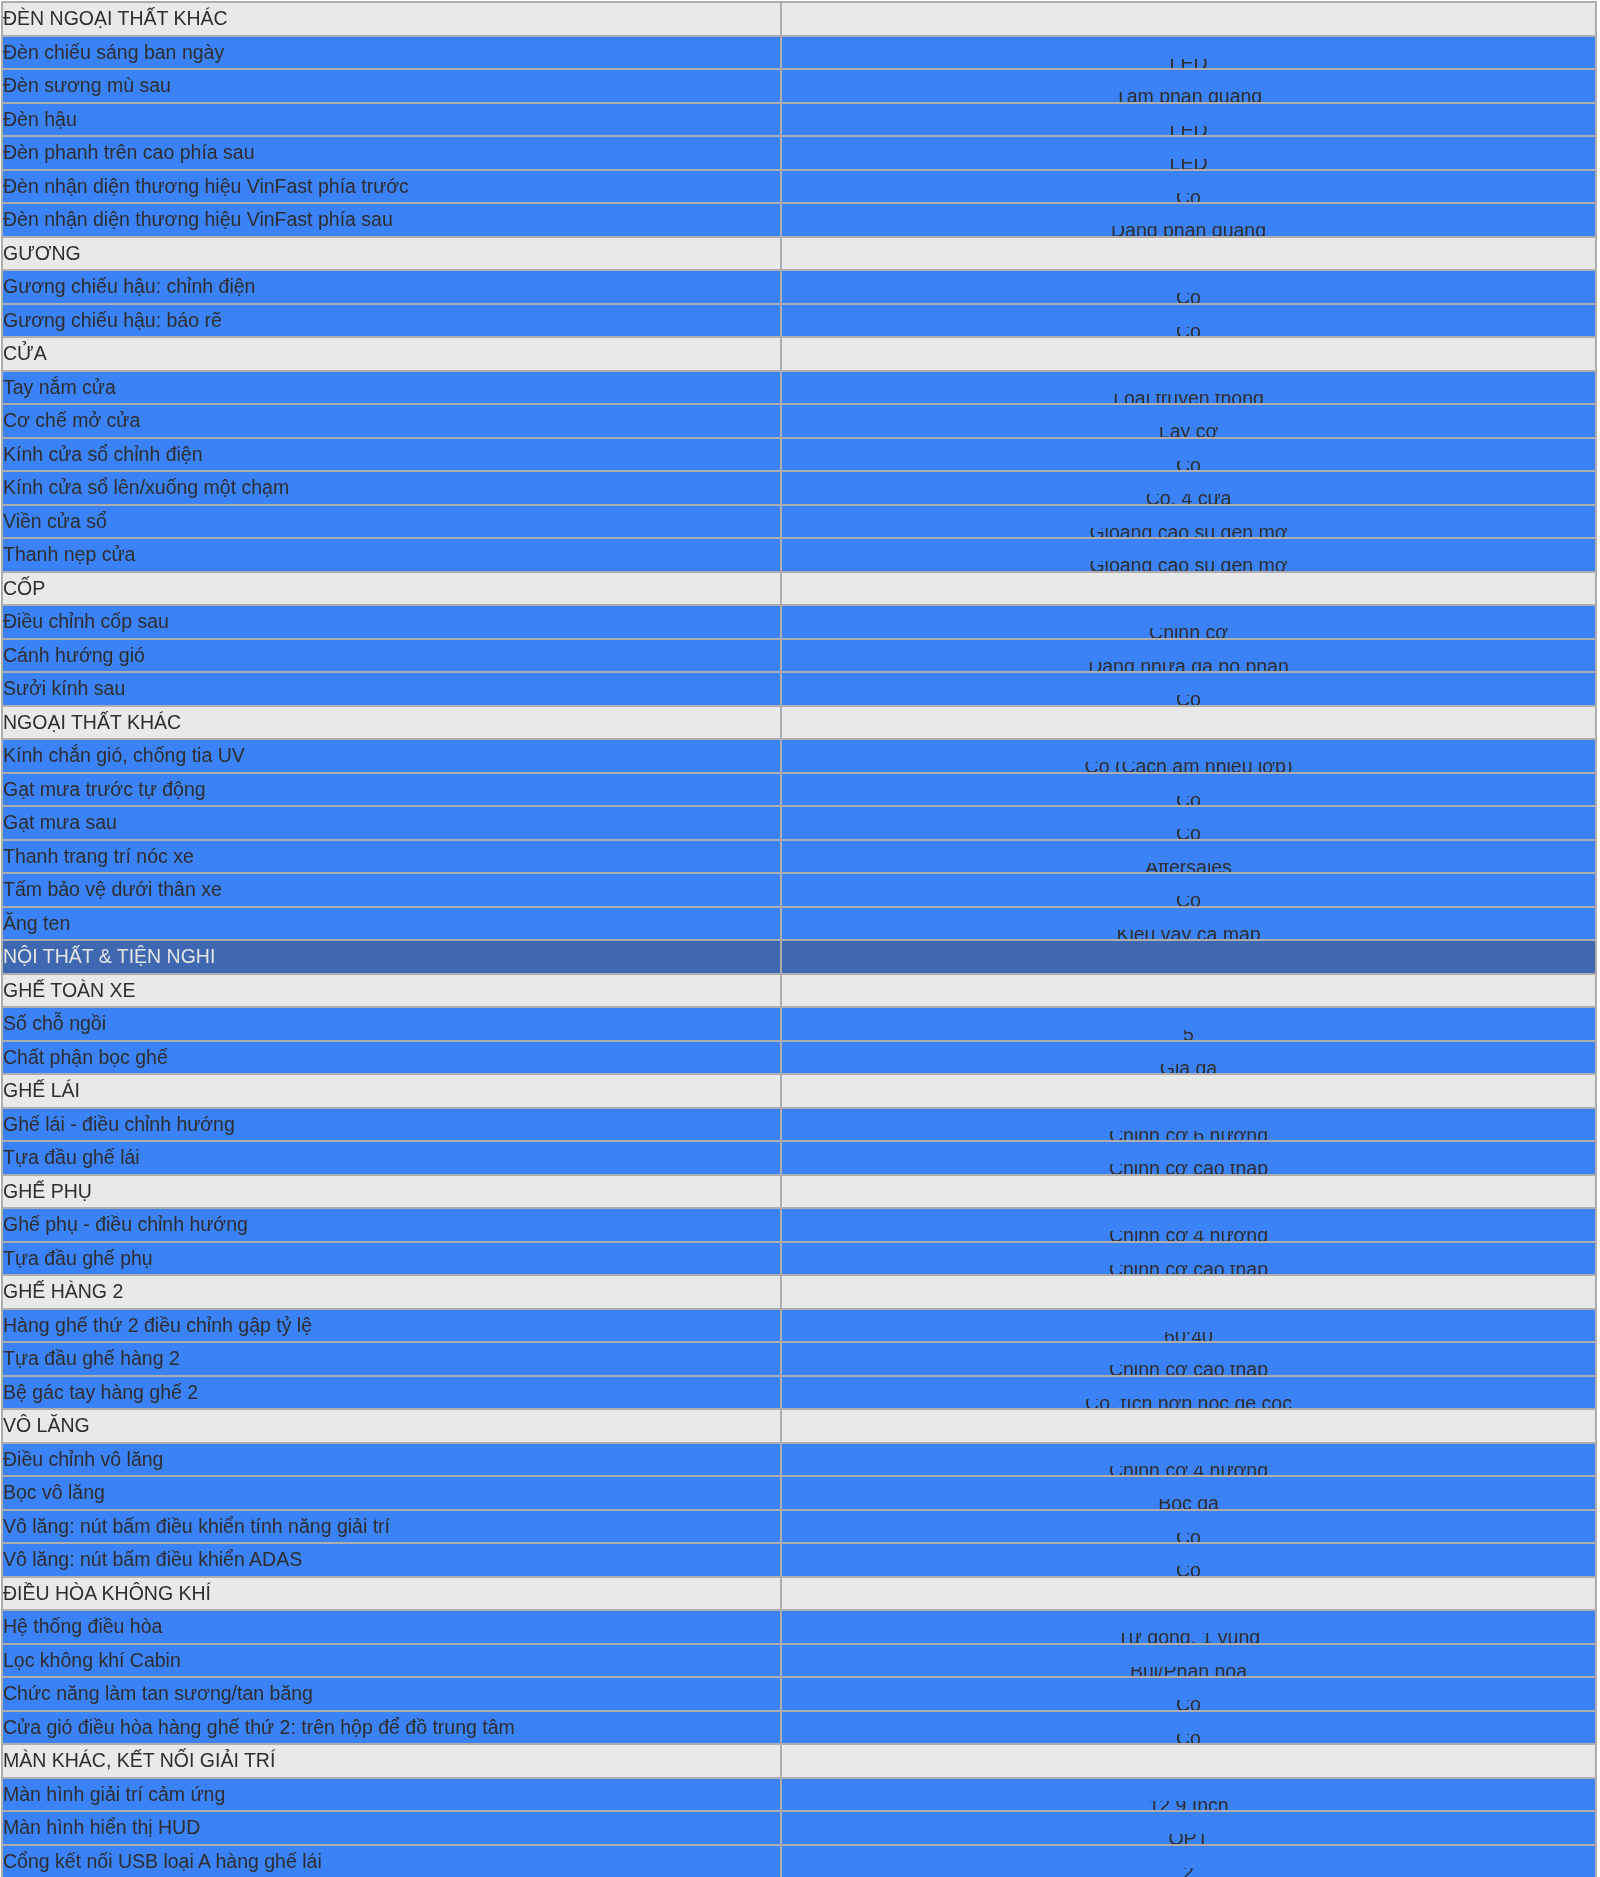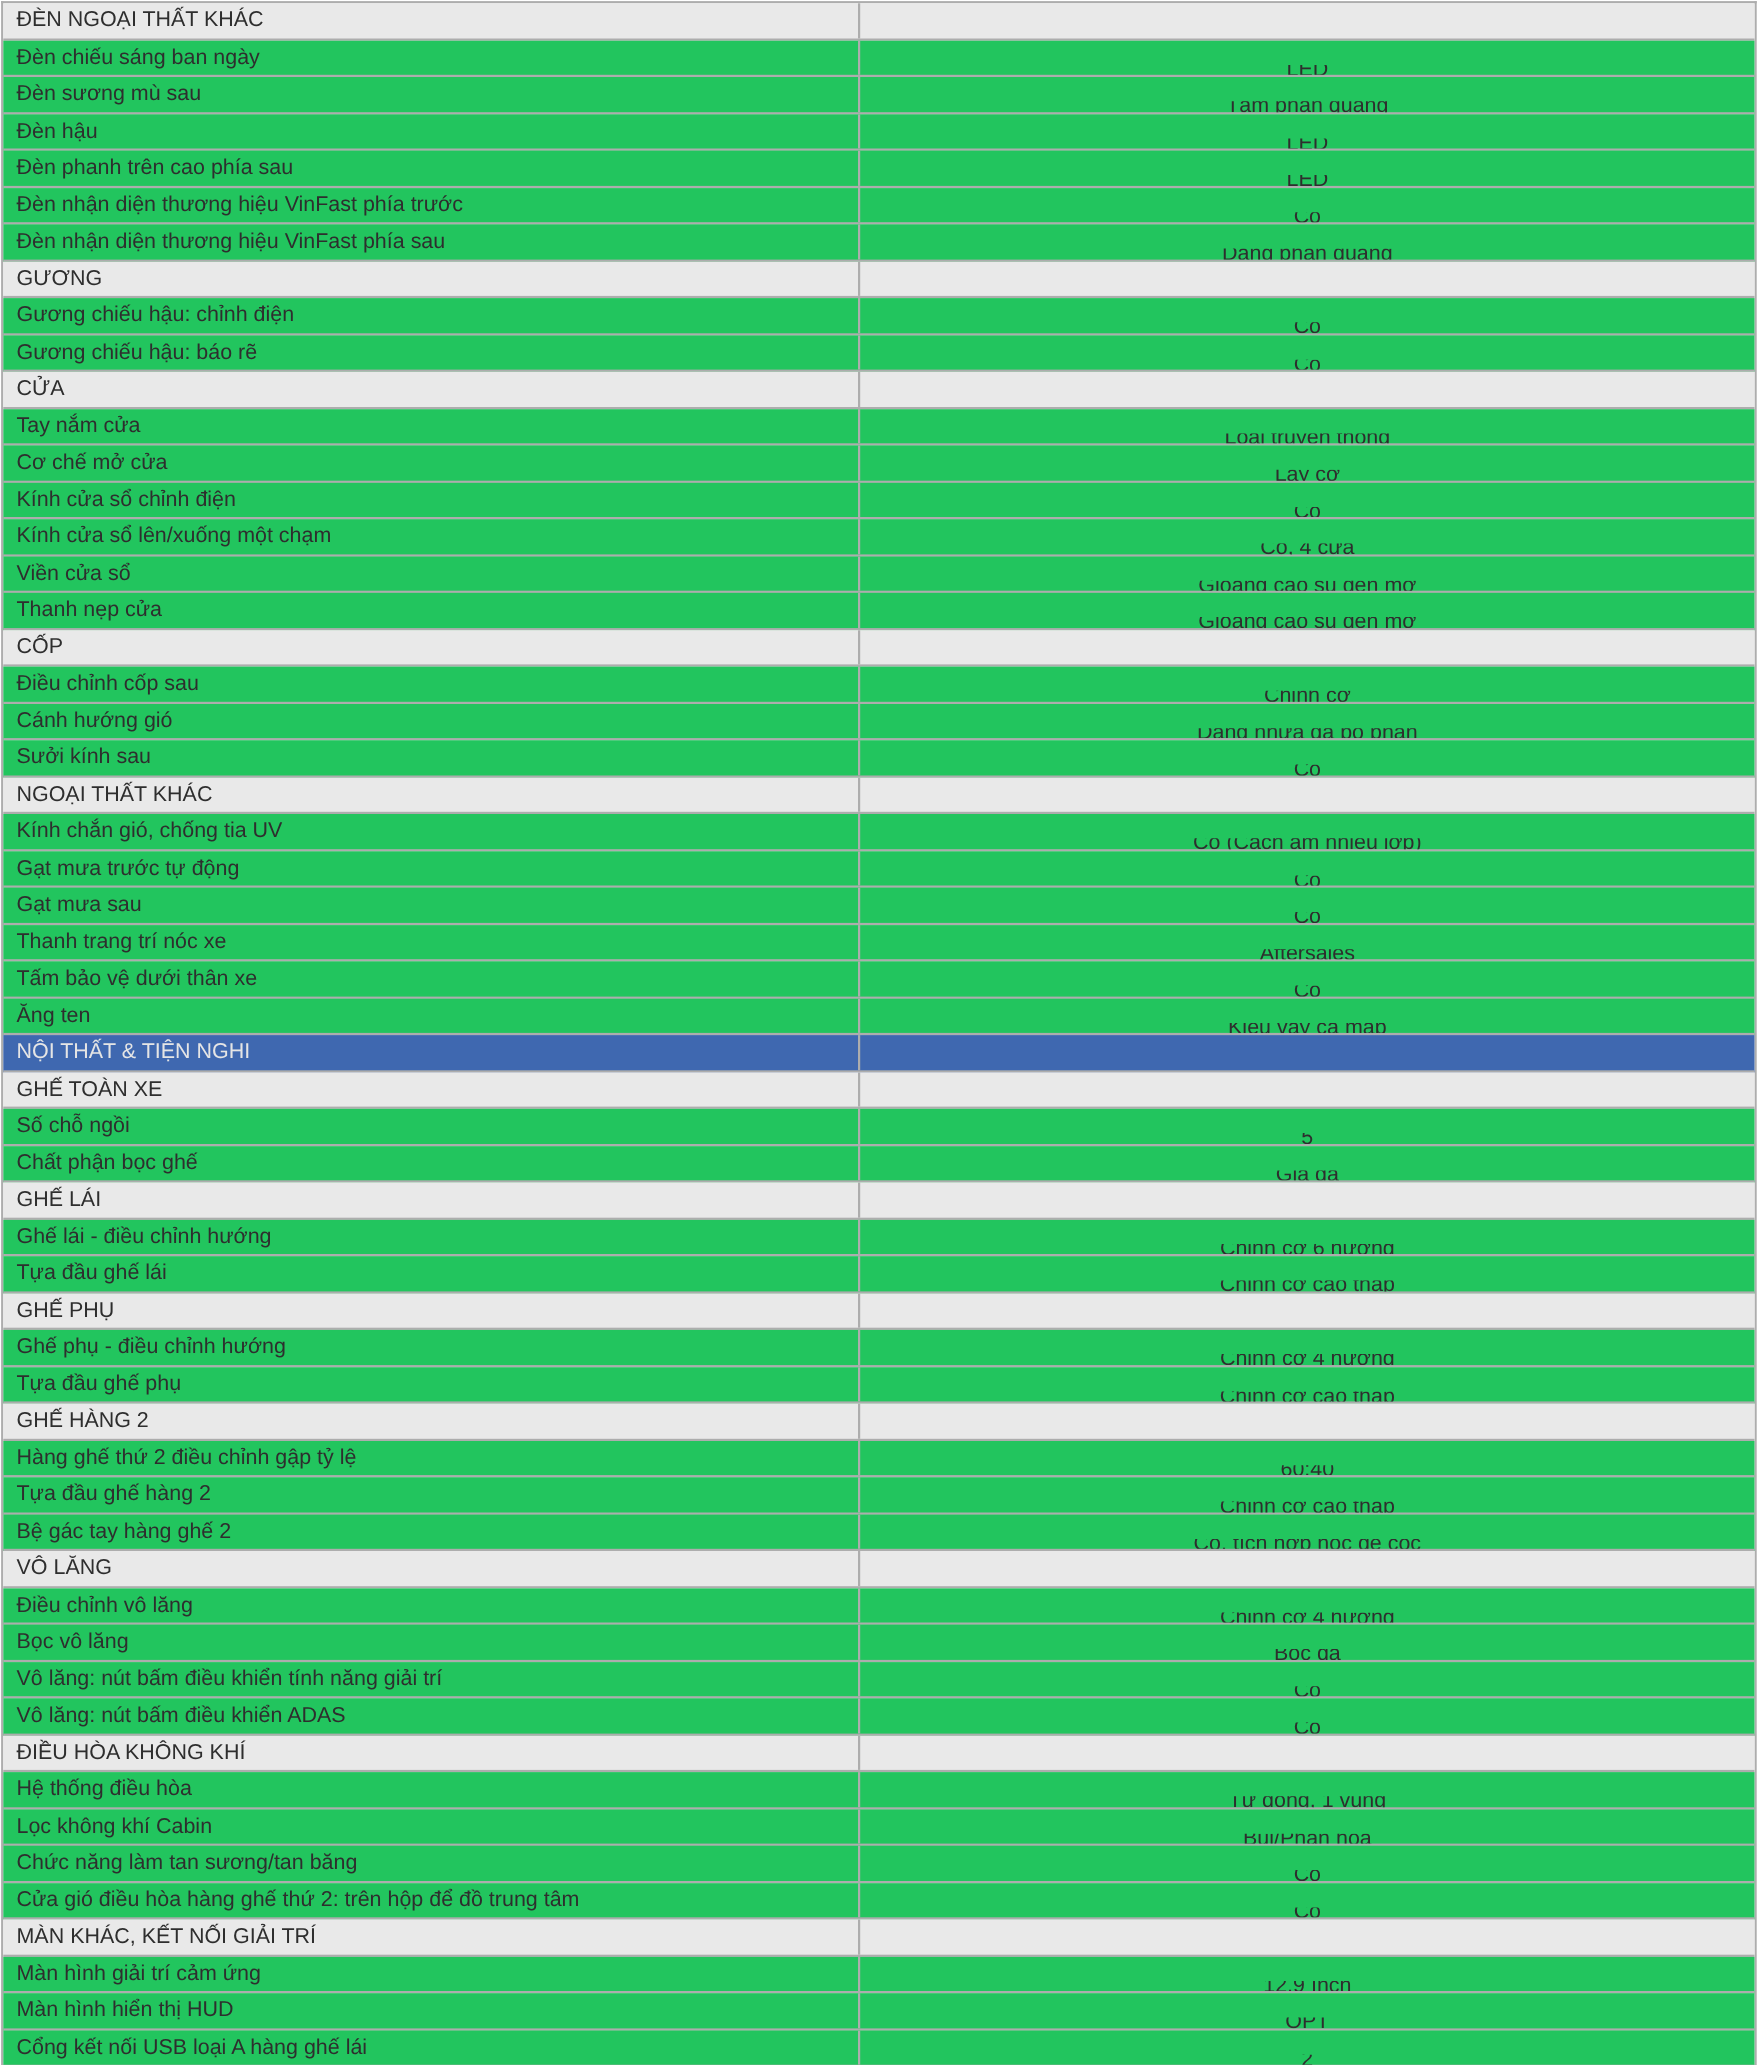--- a/index.html
+++ b/index.html
@@ -22,37 +22,36 @@
     left:1px;top:1px;
     width:1596px;
     border-top:2px solid var(--border);
     border-left:2px solid var(--border);
     border-right:2px solid var(--border);
   }
   .row{
     display:flex;
     height:var(--row-h);
     border-bottom:2px solid var(--border);
-    background:#22c55e;
+    background:#3b82f6;
   }
   .row.section{background:var(--section-bg);}
   .row.main{background:var(--accent);}
   .row.main .cell{color:#e5e5e5;}
   .cell{
     display:flex;
     align-items:center;
     font-size:19.5px;
     line-height:1;
     color:var(--text);
     overflow:hidden;
     white-space:nowrap;
   }
   .cell.label{
     width:779px;
-    padding-left:12px;
     border-right:2px solid var(--border);
   }
   .cell.value{
     flex:1;
     justify-content:center;
     text-align:left;
     margin-top:22px;
   }
 </style>
 </head>

